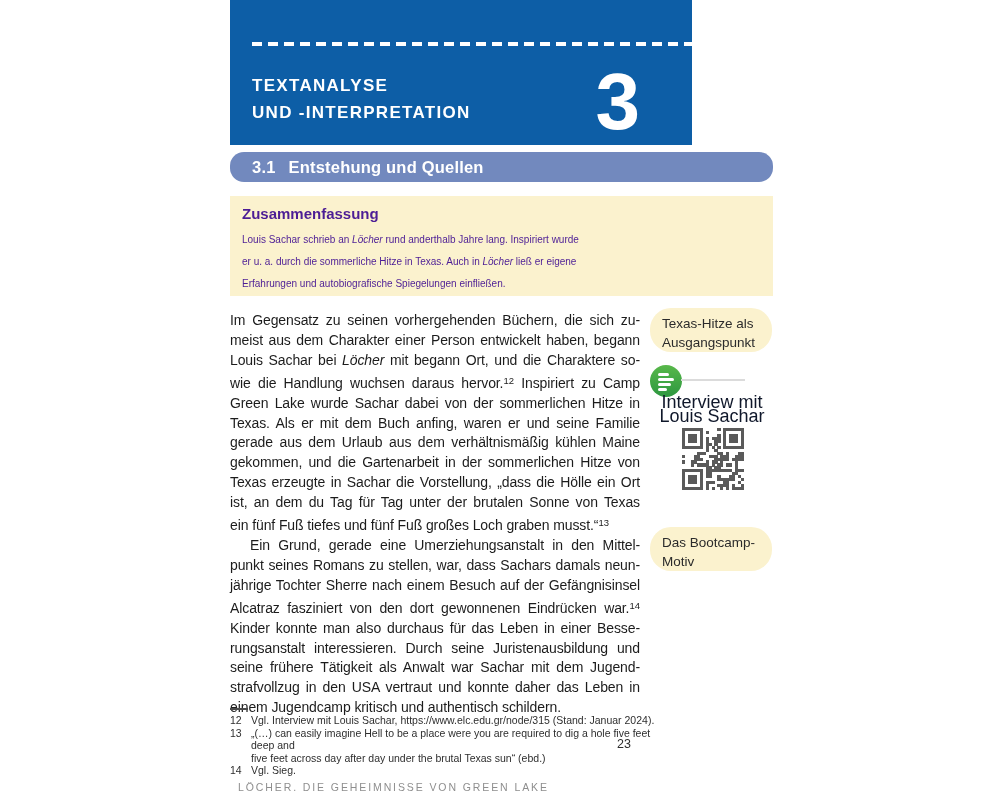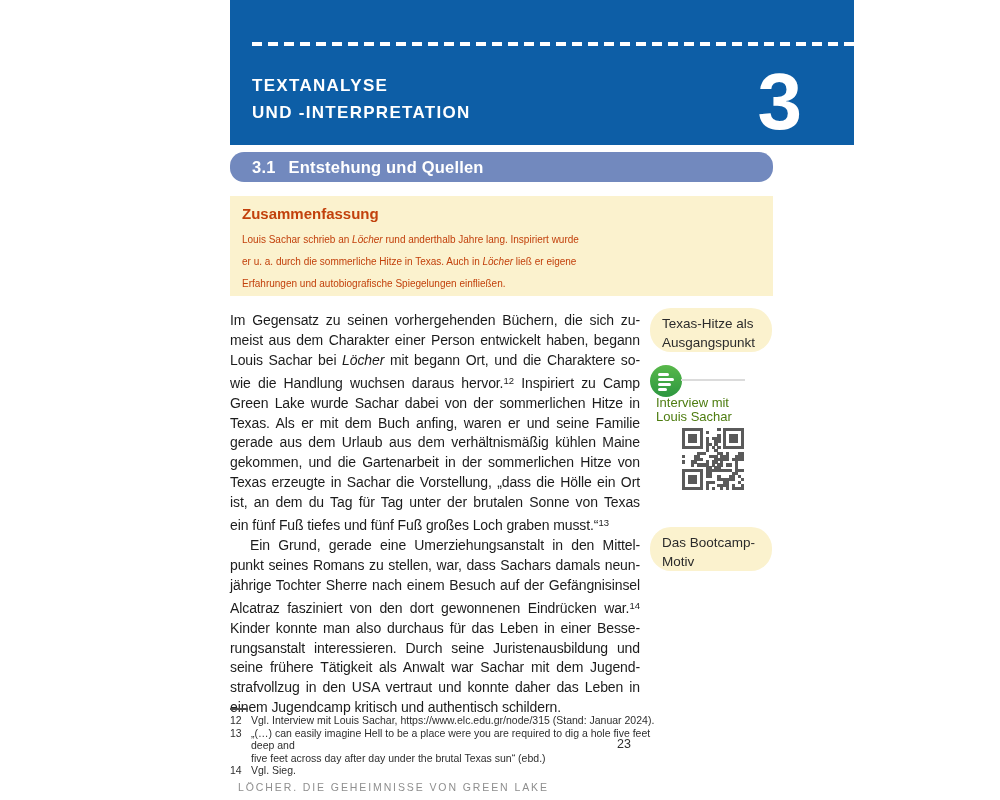--- a/index.html
+++ b/index.html
@@ -1,36 +1,36 @@
 <!DOCTYPE html>
 <html><head>
 <meta charset="utf-8">
 <style>
   html,body{margin:0;padding:0;background:#ffffff;}
   .page{position:relative;width:1000px;height:800px;background:#fff;
         font-family:"Liberation Sans",sans-serif;overflow:hidden;}
 
   
-  .chapter-header{position:absolute;left:230px;top:0;width:624px;height:145px;background:#0D5EA6;}
+  .chapter-header{position:absolute;left:230px;top:0;width:462px;height:145px;background:#0D5EA6;}
   .dash-line{position:absolute;left:22px;right:0;top:42px;height:4px;
              background:repeating-linear-gradient(90deg,#fff 0,#fff 10px,rgba(0,0,0,0) 10px,rgba(0,0,0,0) 16px);}
   .chapter-title{position:absolute;left:22px;top:72px;color:#fff;font-weight:bold;
                  font-size:17px;letter-spacing:1.3px;line-height:27px;}
   .chapter-num{position:absolute;right:52px;top:62px;color:#fff;font-weight:600;
                font-size:80px;line-height:80px;}
 
   
   .section-bar{position:absolute;left:230px;top:152px;width:543px;height:30px;background:#7289BE;
                color:#fff;font-weight:bold;font-size:16.5px;line-height:30px;padding-left:22px;
                box-sizing:border-box;letter-spacing:.2px;border-radius:14px;}
   .section-num{margin-right:13px;}
 
   
   .summary-box{position:absolute;left:230px;top:196px;width:543px;height:100px;background:#FBF2CE;
-               box-sizing:border-box;padding:9px 12px 0 12px;color:#c2410c;}
+               box-sizing:border-box;padding:9px 12px 0 12px;color:#4c1d95;}
   .summary-title{font-weight:bold;font-size:15px;line-height:17px;margin-bottom:7px;}
   .summary-lines{font-size:10px;line-height:22.2px;}
 
   
   .body-col{position:absolute;left:230px;top:311px;width:410px;font-size:14px;line-height:19.9px;
             color:#1C1C1C;letter-spacing:-0.1px;}
   .line{text-align:justify;text-align-last:justify;}
   .line.last{text-align-last:left;}
   .line.indent{text-indent:20px;}
   .r-i{font-style:italic;}
@@ -40,22 +40,22 @@
   
   .margin-note{position:absolute;left:650px;width:122px;height:44px;background:#FBF2CE;
                box-sizing:border-box;padding:6px 6px 0 12px;font-size:13.5px;line-height:19px;color:#2B2B2B;border-radius:21px;}
   .note1{top:308px;} .note2{top:527px;}
   .audio-icon{position:absolute;left:650px;top:365px;width:32px;height:32px;border-radius:50%;
               background:linear-gradient(180deg,#58B84A 0%,#2D9740 100%);}
   .audio-bar{position:absolute;left:8px;background:#fff;height:3px;border-radius:1.5px;}
   .audio-bar.b1{top:8px;width:11px;} .audio-bar.b2{top:13px;width:16px;}
   .audio-bar.b3{top:18px;width:13px;} .audio-bar.b4{top:23px;width:9px;}
   .audio-line{position:absolute;left:681px;top:379px;width:64px;height:2px;background:#DBDBDB;}
-  .audio-caption{position:absolute;left:656px;top:396px;width:112px;
-                 font-size:13px;line-height:13.5px;color:#4d7c0f;}
+  .audio-caption{position:absolute;left:656px;top:396px;width:112px;text-align:center;
+                 font-size:18px;line-height:13.5px;color:#0f172a;}
   .qr{position:absolute;left:682px;top:428px;width:62px;height:62px;}
 
   
   .fn-sep{position:absolute;left:230px;top:708px;width:18px;height:2px;background:#4A4A4A;}
   .footnotes{position:absolute;left:230px;top:714px;width:430px;font-size:10.5px;
              line-height:12.6px;color:#2E2E2E;}
   .fn{display:flex;}
   .fn-num{flex:0 0 21px;}
   .fn-text{flex:1;}
 

